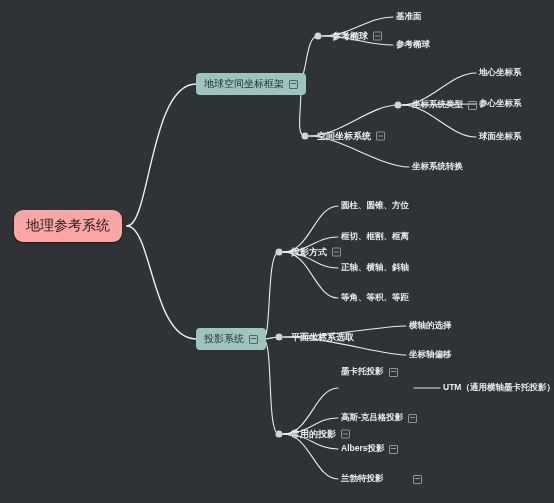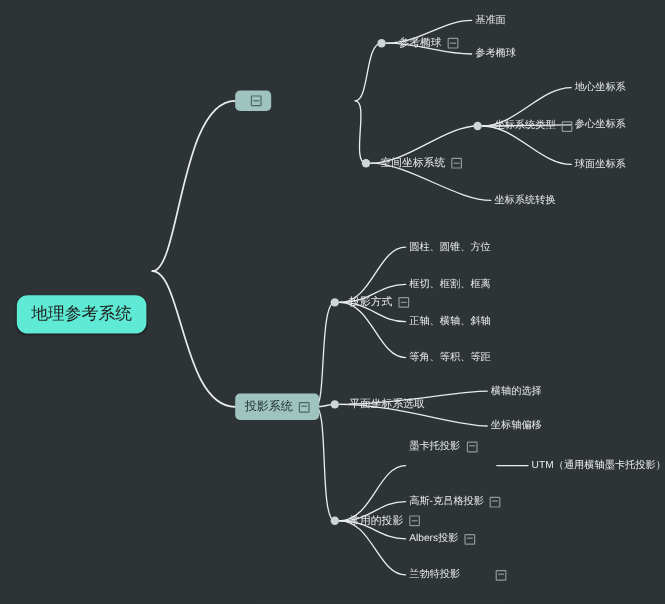--- a/index.html
+++ b/index.html
@@ -23,40 +23,40 @@
   }
   .node {
     position: absolute;
     box-sizing: border-box;
     white-space: nowrap;
     display: flex;
     align-items: center;
     transform: translateY(-50%);
   }
   .node-root {
-    background: #5eead4;
+    background: #fca5a5;
     color: #222222;
     border-radius: 9px;
     padding: 7px 12px;
     font-size: 14px;
     box-shadow: 0 1px 2px rgba(0,0,0,0.45);
-    margin-top: 36px;
   }
   .node-l1 {
     background: #9fc4c0;
     color: #20302f;
     border-radius: 4px;
     padding: 4px 8px;
     font-size: 10px;
   }
   .node-l2, .node-l3, .node-l4 {
     color: #e8eceb;
     font-size: 9px;
     padding: 1px 0;
     background: transparent;
+    font-weight: bold;
   }
   .node-l2 { font-size: 9px; }
   .node-l3 { font-size: 8.5px; }
   .node-l4 { font-size: 8.5px; }
   .collapse-box {
     display: inline-block;
     width: 7px;
     height: 7px;
     margin-left: 5px;
     border: 1px solid #8e9897;
@@ -132,20 +132,21 @@
 
     <path d="M414,388 L440,388"></path>
   </g>
 </svg>
 
 <div id="nodes-layer">
     <div class="node node-root" style="left: 14px; top: 226px;">
       <span>地理参考系统</span>
     </div>
     <div class="node node-l1" style="left: 196px; top: 84px;">
+      <span>地球空间坐标框架</span>
       <span class="collapse-box"></span>
     </div>
     <div class="node node-l1" style="left: 196px; top: 339px;">
       <span>投影系统</span>
       <span class="collapse-box"></span>
     </div>
     <div class="node node-l2" style="left: 332px; top: 36px;">
       <span>参考椭球</span>
       <span class="collapse-box"></span>
     </div>

